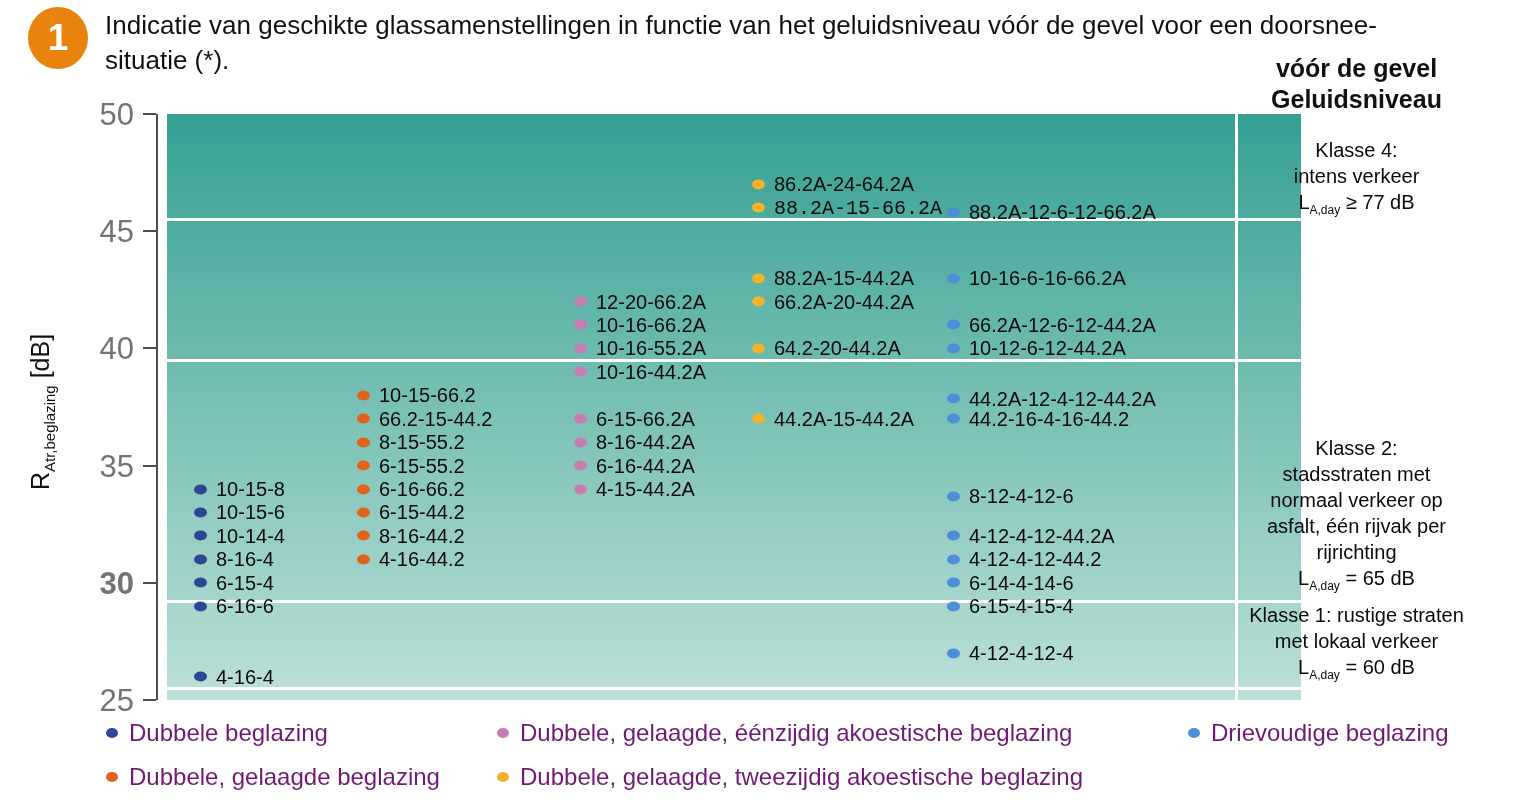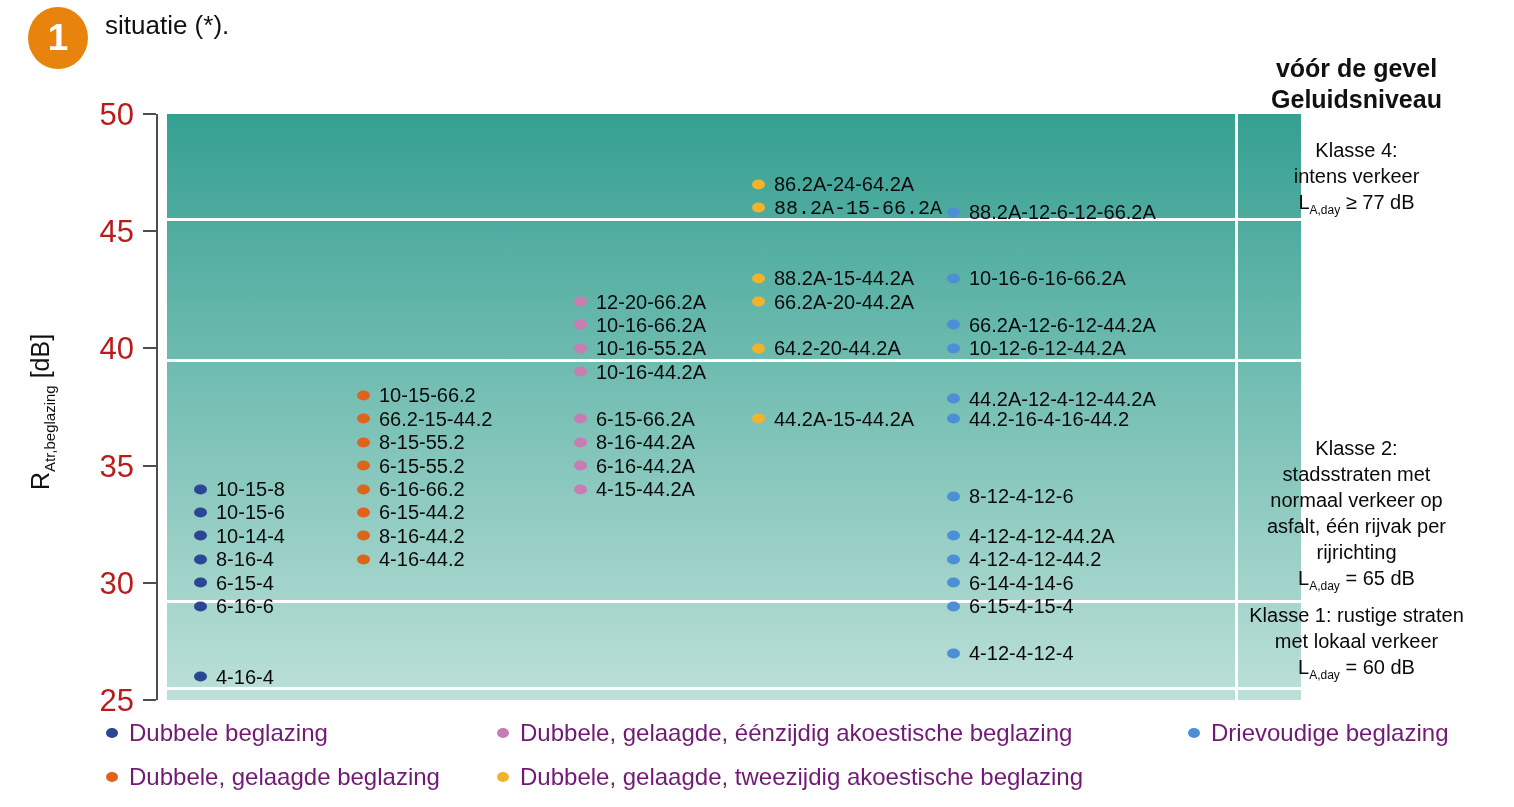--- a/index.html
+++ b/index.html
@@ -29,37 +29,38 @@
   .bandtext {
     position:absolute; display:flex; flex-direction:column; align-items:center;
     justify-content:center; text-align:center; font-size:20px; line-height:26px; color:#0a0a0a;
   }
   .band-0 { padding-top:26px; box-sizing:border-box; }
   .band-1 { padding-top:38px; box-sizing:border-box; }
   .band-2 { justify-content:flex-end; padding-bottom:3px; box-sizing:border-box; }
   .pt { position:absolute; display:flex; align-items:center; gap:9px; transform:translateY(-50%); }
   .dot { width:13px; height:10px; border-radius:50%; flex:none; }
   .ptlabel { font-size:20px; white-space:nowrap; color:#0a0a0a; }
-  .tick-label { position:absolute; width:62px; text-align:right; font-size:31px; color:#b91c1c; }
+  .tick-label { position:absolute; width:62px; text-align:right; font-size:31px; color:#737373; }
   .tick-mark { position:absolute; height:2px; }
   .axis-line { position:absolute; width:2px; }
   .legend-item {
     position:absolute; display:flex; align-items:center; gap:11px;
     transform:translateY(-50%); font-size:24px; white-space:nowrap; color:#701a75;
   }
   .legend-dot { width:12px; height:10px; border-radius:50%; flex:none; }
 </style>
 </head>
 <body>
 
 <div class="canvas">
 
   <div class="badge" id="badge" style="background: rgb(232, 131, 13);">1</div>
 
   <div class="title">
+    <div>Indicatie van geschikte glassamenstellingen in functie van het geluidsniveau vóór de gevel voor een doorsnee-</div>
     <div>situatie (*).</div>
   </div>
 
   <div class="right-header">
     <div>vóór de gevel</div>
     <div>Geluidsniveau</div>
   </div>
 
   <div class="ylabel"><span>R</span><sub>Atr,beglazing</sub><span> [dB]</span></div>
 
@@ -67,21 +68,21 @@
       <div class="axis-line" style="left: 156px; top: 114px; height: 586px; background: rgb(77, 77, 77); position: absolute; width: 2px;"></div>
       <div class="tick-mark" style="left: 143px; top: 113px; width: 13px; background: rgb(77, 77, 77); position: absolute;"></div>
       <div class="tick-label" style="left: 72px; top: 97px;">50</div>
       <div class="tick-mark" style="left: 143px; top: 230.2px; width: 13px; background: rgb(77, 77, 77); position: absolute;"></div>
       <div class="tick-label" style="left: 72px; top: 214.2px;">45</div>
       <div class="tick-mark" style="left: 143px; top: 347.4px; width: 13px; background: rgb(77, 77, 77); position: absolute;"></div>
       <div class="tick-label" style="left: 72px; top: 331.4px;">40</div>
       <div class="tick-mark" style="left: 143px; top: 464.6px; width: 13px; background: rgb(77, 77, 77); position: absolute;"></div>
       <div class="tick-label" style="left: 72px; top: 448.6px;">35</div>
       <div class="tick-mark" style="left: 143px; top: 581.8px; width: 13px; background: rgb(77, 77, 77); position: absolute;"></div>
-      <div class="tick-label" style="left: 72px; top: 565.8px;">30</div>
+      <div class="tick-label" style="left: 72px; top: 565.8px; font-weight: bold;">30</div>
       <div class="tick-mark" style="left: 143px; top: 699px; width: 13px; background: rgb(77, 77, 77); position: absolute;"></div>
       <div class="tick-label" style="left: 72px; top: 683px;">25</div>
     </div>
 
   <div id="plot" style="background: linear-gradient(rgb(53, 160, 146), rgb(188, 224, 216));">
       <div class="vsep" style="left: 1068px; background: rgb(255, 255, 255);"></div>
       <div class="bandline" style="top: 103.98px; background: rgb(255, 255, 255);"></div>
       <div class="bandtext band-0" style="left: 1069px; width: 241px; top: 0px; height: 105.48px;">
         <div>Klasse 4:</div>
         <div>intens verkeer</div>

